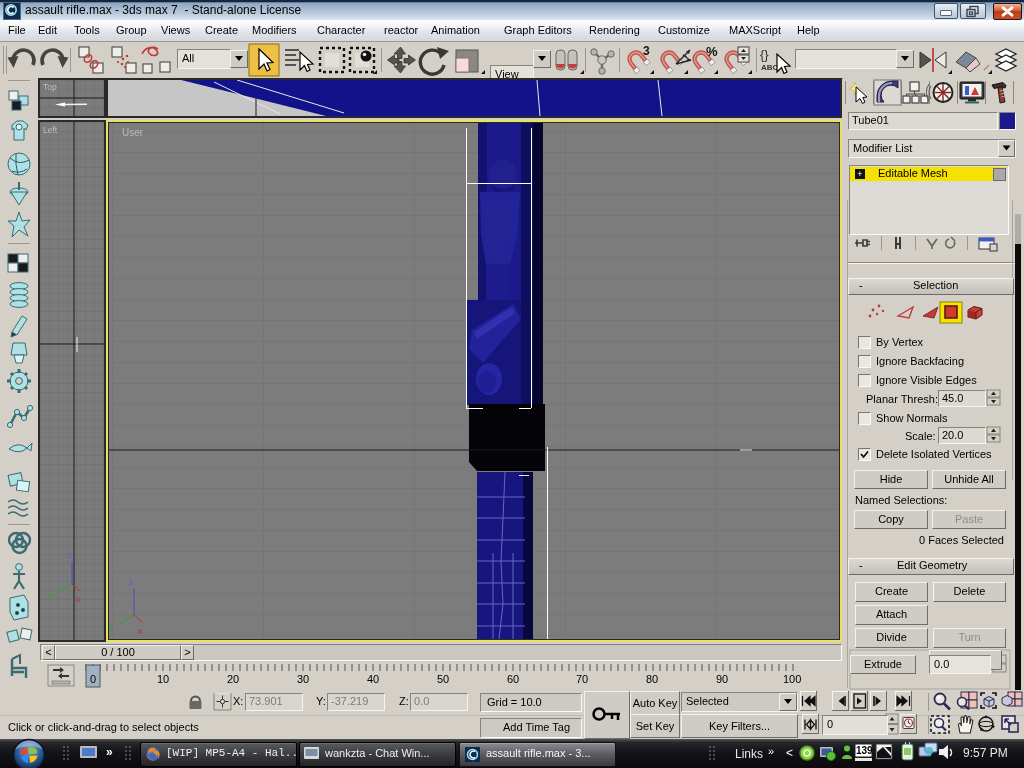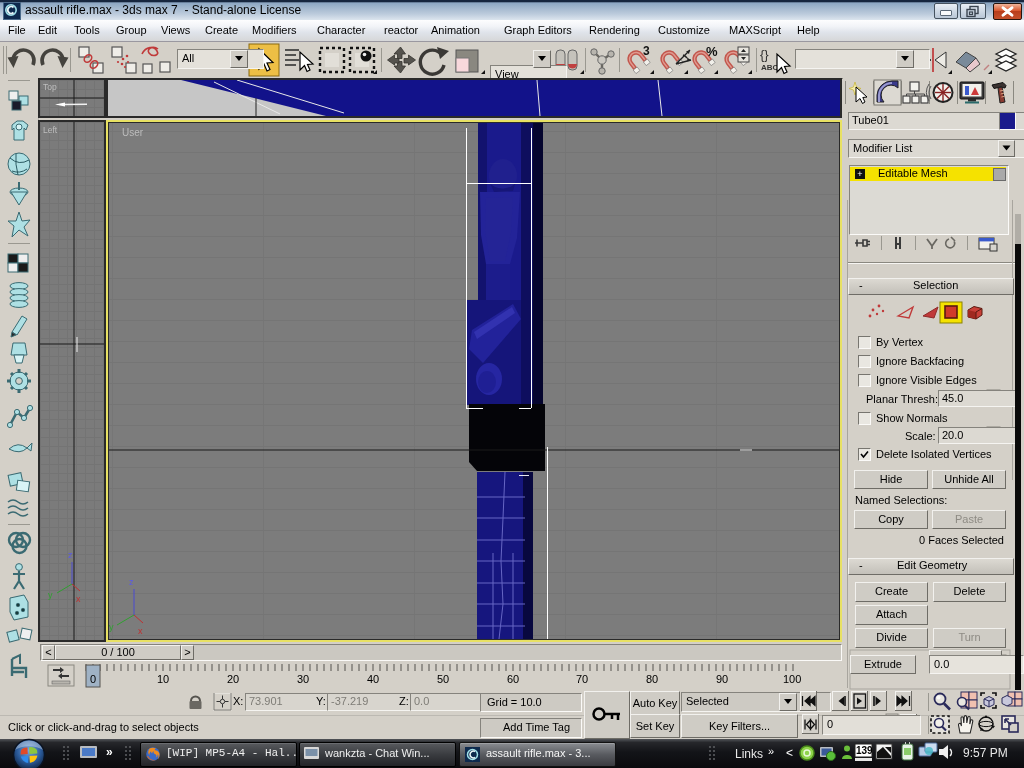--- a/index.html
+++ b/index.html
@@ -1,21 +1,21 @@
 <!DOCTYPE html>
 <html><head><meta charset="utf-8">
 <style>
 html,body{margin:0;padding:0;}
 #root{position:relative;width:1024px;height:768px;overflow:hidden;
  font-family:"Liberation Sans",sans-serif;background:#D4D0C8;font-size:11px;color:#000;}
 .a{position:absolute;}
 .sunk{border-top:1px solid #85837D;border-left:1px solid #85837D;border-bottom:1px solid #FBFAF8;border-right:1px solid #FBFAF8;background:#CDCAC3;}
 .rais{border-top:1px solid #F8F7F4;border-left:1px solid #F8F7F4;border-bottom:1px solid #74726C;border-right:1px solid #74726C;background:#D4D0C8;}
 .btn{border-top:1px solid #F2F1EE;border-left:1px solid #F2F1EE;border-bottom:1px solid #6E6C66;border-right:1px solid #6E6C66;background:#CFCCC5;text-align:center;line-height:16px;}
-.fld{border-top:1px solid #85837D;border-left:1px solid #85837D;border-bottom:1px solid #F5F4F1;border-right:1px solid #F5F4F1;background:#D8D5CE;padding-left:33px;}
+.fld{border-top:1px solid #85837D;border-left:1px solid #85837D;border-bottom:1px solid #F5F4F1;border-right:1px solid #F5F4F1;background:#D8D5CE;}
 .cb{width:11px;height:11px;background:#E9E7E1;border-top:1px solid #77756F;border-left:1px solid #77756F;border-bottom:1px solid #FBFAF8;border-right:1px solid #FBFAF8;}
 .t{white-space:nowrap;}
 </style></head>
 <body>
 <div id="root">
 
 <div class="a" id="titlebar" style="left:0;top:0;width:1024px;height:20px;background:linear-gradient(180deg,#16263E 0%,#16263E 9%,#8CA6C2 14%,#9FB5CC 35%,#BCCBDC 70%,#DCE5EE 100%);">
  <div class="a" style="left:3px;top:2px;width:16px;height:16px;background:#0E2A4E;border:1px solid #4A6A8A;">
   <svg width="14" height="14" style="position:absolute;left:0;top:0">
           <circle cx="7" cy="7" r="5.2" fill="none" stroke="#9FE0E8" stroke-width="1.6"></circle>

